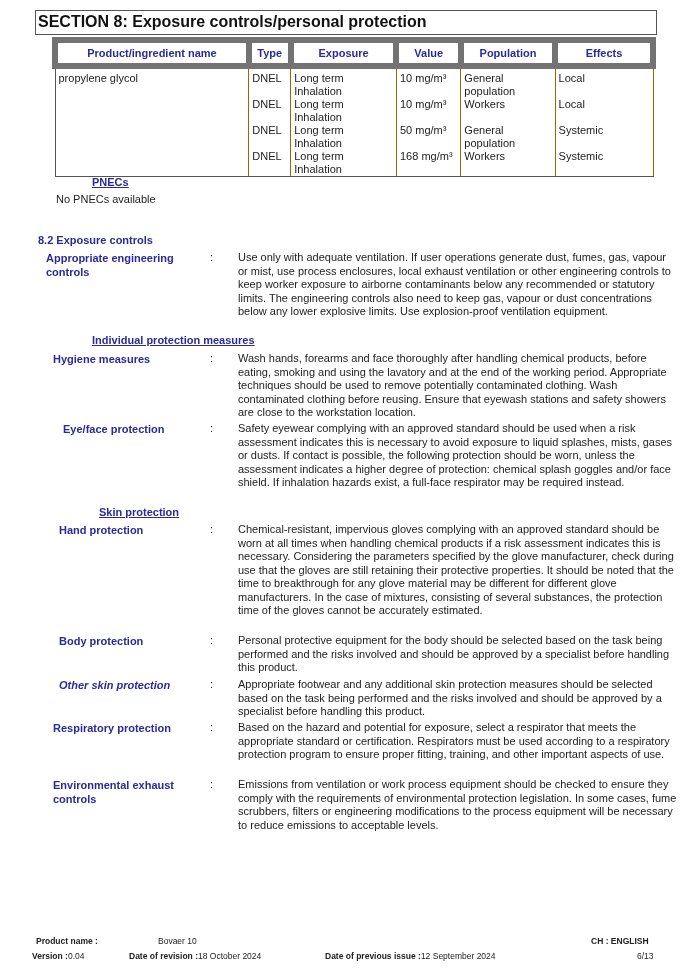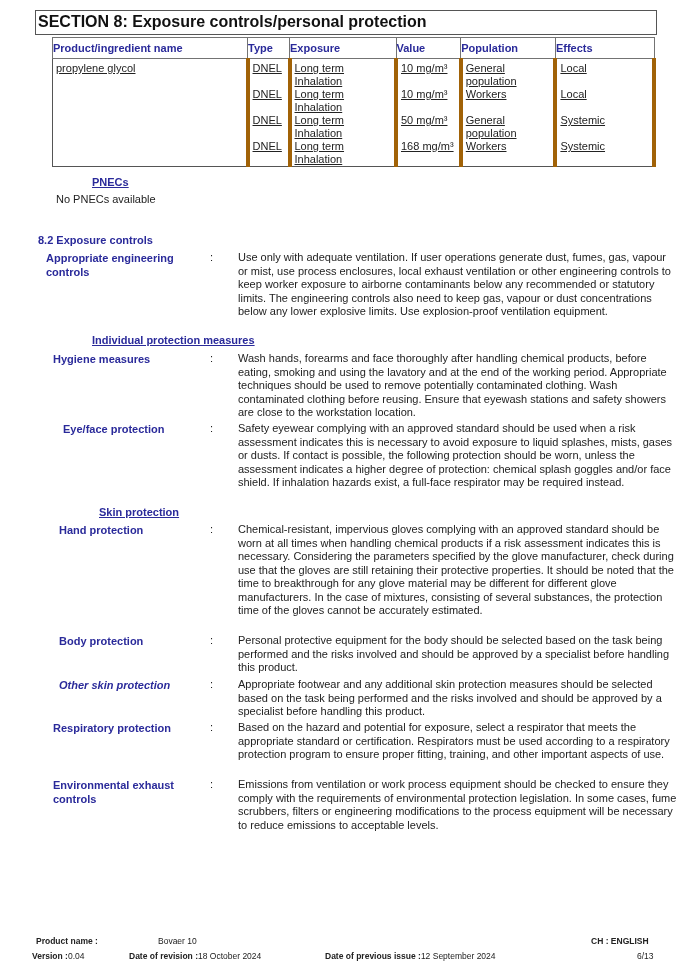--- a/index.html
+++ b/index.html
@@ -3,24 +3,24 @@
 <meta charset="utf-8">
 <style>
   html, body { margin:0; padding:0; background:#ffffff; }
   body { width:696px; height:975px; position:relative; overflow:hidden;
          font-family:"Liberation Sans", sans-serif; color:#222; font-size:11px; }
   .section-head { position:absolute; left:35px; top:10px; width:622px; height:25px;
          border:1px solid #555; box-sizing:border-box; font-weight:bold; font-size:16px;
          padding:2px 0 0 2px; color:#111; }
   table.dnel { position:absolute; left:52px; top:37px; width:604px; border-collapse:collapse;
          font-size:11px; }
-  table.dnel th { color:#2a2a9a; font-weight:bold; border:1px solid #737373; height:20px;
-         text-align:left; padding:0; }
-  table.dnel td { vertical-align:top; border-left:1px solid #555; border-right:4px solid #a16207;
-         padding:0 3px; line-height:13px;text-decoration:underline; }
+  table.dnel th { color:#2a2a9a; font-weight:bold; border:6px solid #737373; height:20px;
+         text-align:center; padding:0; }
+  table.dnel td { vertical-align:top; border-left:1px solid #555; border-right:1px solid #a16207;
+         padding:0 3px; line-height:13px; }
   table.dnel tbody tr:last-child td { border-bottom:1px solid #555; }
   table.dnel tbody tr:first-child td { padding-top:3px; }
   .blue { color:#2a2a9a; font-weight:bold; }
   .ul { text-decoration:underline;padding-left:46px; }
   .abs { position:absolute; }
   .prop { position:absolute; left:0; width:696px; }
   .prop .lbl { position:absolute; color:#2a2a9a; font-weight:bold; line-height:14px; }
   .prop .colon { position:absolute; left:210px; line-height:13.5px; }
   .prop .txt { position:absolute; left:238px; width:440px; line-height:13.5px; }
   .footer { position:absolute; font-size:8.5px; color:#222; }

